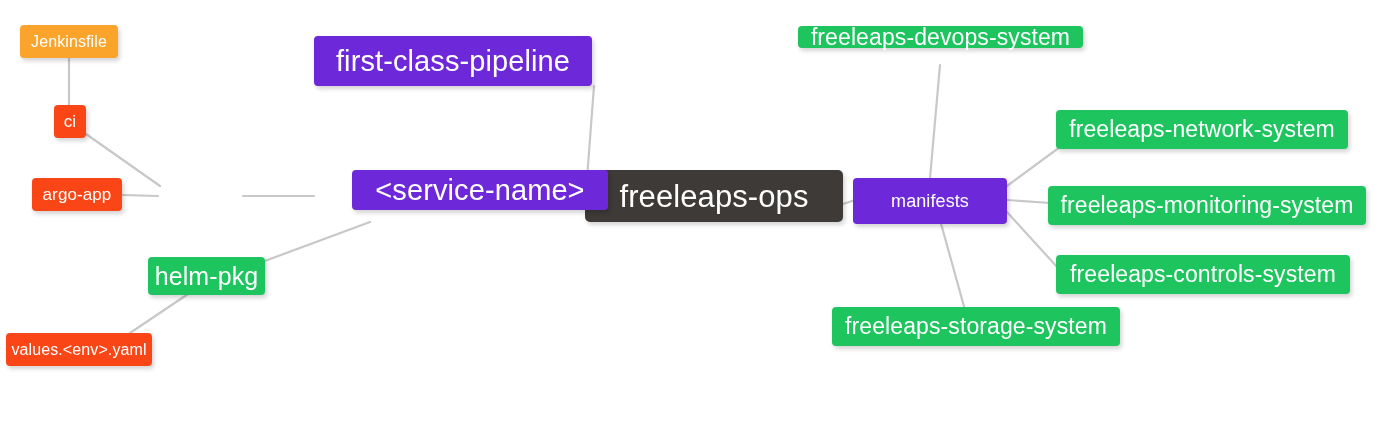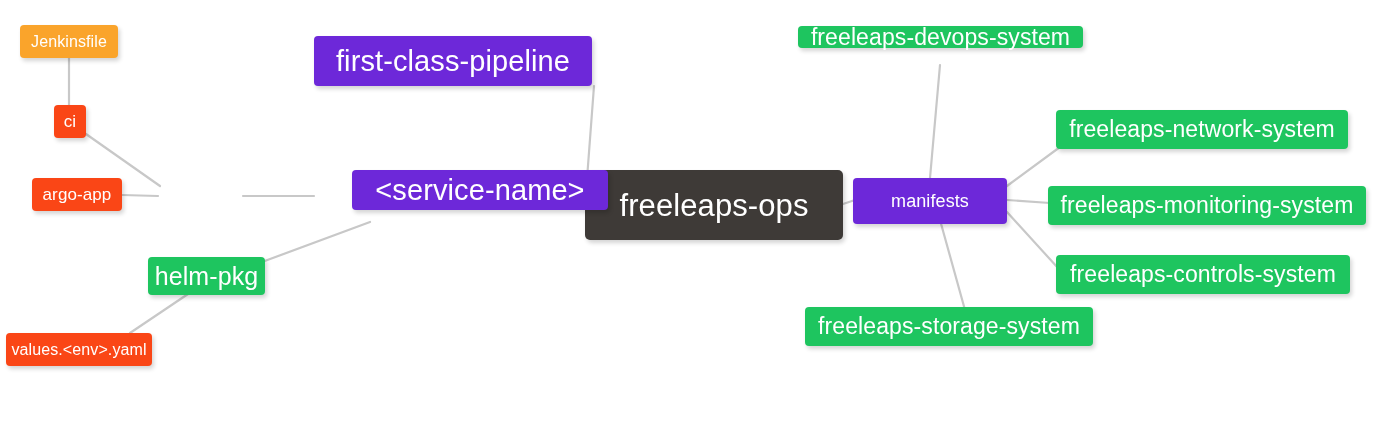--- a/index.html
+++ b/index.html
@@ -106,40 +106,40 @@
       <line x1="1007" y1="186" x2="1060" y2="147"></line>
 
       <line x1="1007" y1="200" x2="1050" y2="203"></line>
 
       <line x1="1007" y1="212" x2="1058" y2="268"></line>
 
       <line x1="940" y1="220" x2="965" y2="310"></line>
     </g>
   </svg>
 
-  <div class="node root" style="left:585px; top:170px; width:258px; height:70px;">freeleaps-ops</div>
+  <div class="node root" style="left:585px; top:170px; width:258px; height:52px;">freeleaps-ops</div>
 
   <div class="node lvl1" style="left:314px; top:36px; width:278px; height:50px;">first-class-pipeline</div>
 
   <div class="node lvl1" style="left:314px; top:170px; width:256px; height:40px;margin-left:38px;">&lt;service-name&gt;</div>
 
   <div class="node lvl1 small" style="left:853px; top:178px; width:154px; height:46px;">manifests</div>
 
 
   <div class="node lvl2 big" style="left:148px; top:257px; width:117px; height:38px;">helm-pkg</div>
 
   <div class="node lvl2" style="left:798px; top:26px; width:285px; height:22px;">freeleaps-devops-system</div>
 
   <div class="node lvl2" style="left:1056px; top:110px; width:292px; height:39px;">freeleaps-network-system</div>
 
   <div class="node lvl2" style="left:1048px; top:186px; width:318px; height:39px;">freeleaps-monitoring-system</div>
 
   <div class="node lvl2" style="left:1056px; top:255px; width:294px; height:39px;">freeleaps-controls-system</div>
 
-  <div class="node lvl2" style="left:805px; top:307px; width:288px; height:39px;">freeleaps-storage-system</div>
+  <div class="node lvl2" style="left:832px; top:307px; width:288px; height:39px;">freeleaps-storage-system</div>
 
   <div class="node lvl3 orange" style="left:20px; top:25px; width:98px; height:33px;">Jenkinsfile</div>
 
   <div class="node lvl3 mid" style="left:54px; top:105px; width:32px; height:33px;">ci</div>
 
   <div class="node lvl3 mid" style="left:32px; top:178px; width:90px; height:33px;">argo-app</div>
 
   <div class="node lvl3 tiny" style="left:6px; top:333px; width:146px; height:33px;">values.&lt;env&gt;.yaml</div>
 
 </div>

